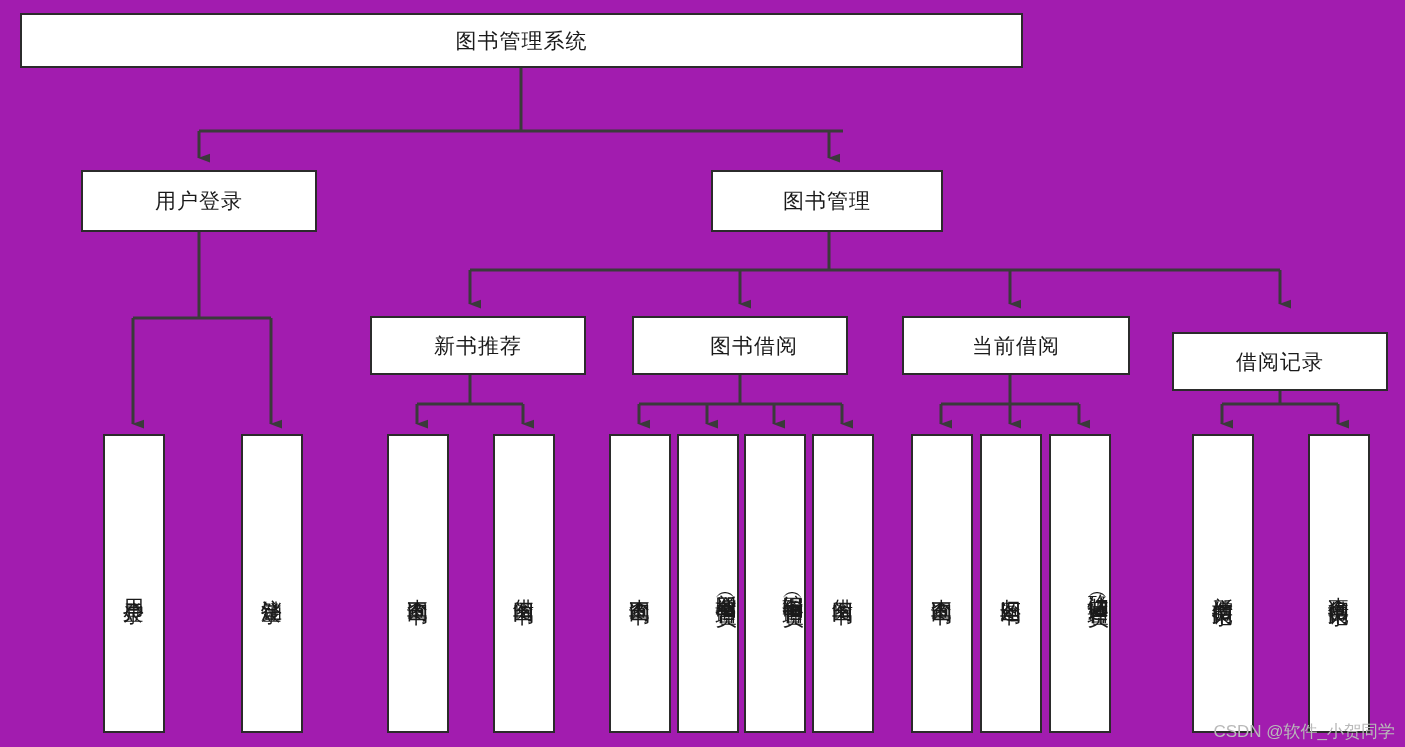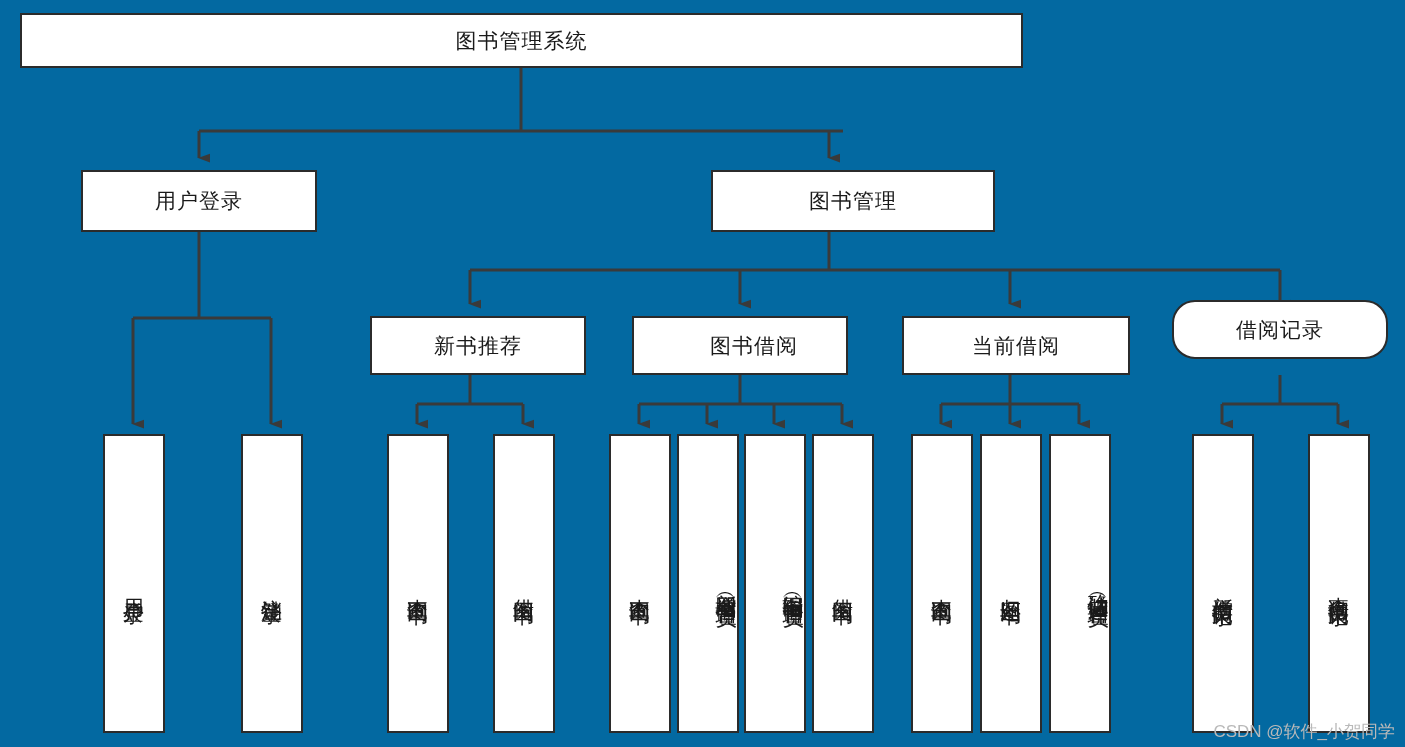--- a/index.html
+++ b/index.html
@@ -4,21 +4,21 @@
 <style>
   html, body {
     margin: 0;
     padding: 0;
     background: #ffffff;
   }
   #canvas {
     position: relative;
     width: 1405px;
     height: 747px;
-    background: #0369a1;
+    background: #a21caf;
     font-family: "Liberation Sans", "DejaVu Sans", sans-serif;
     overflow: hidden;
   }
   #edges {
     position: absolute;
     left: 0;
     top: 0;
     width: 1405px;
     height: 747px;
   }
@@ -117,34 +117,34 @@
     </g>
   </svg>
 
   <div class="node node-h" style="left:20px; top:13px; width:1003px; height:55px;">
     <span>图书管理系统</span>
   </div>
 
   <div class="node node-h" style="left:81px; top:170px; width:236px; height:62px;">
     <span>用户登录</span>
   </div>
-  <div class="node node-h" style="left:711px; top:170px; width:284px; height:62px;">
+  <div class="node node-h" style="left:711px; top:170px; width:232px; height:62px;">
     <span>图书管理</span>
   </div>
 
   <div class="node node-h" style="left:362px; top:316px; width:216px; height:59px;margin-left:8px;">
     <span>新书推荐</span>
   </div>
   <div class="node node-h" style="left:632px; top:316px; width:216px; height:59px;padding-left:28px;">
     <span>图书借阅</span>
   </div>
   <div class="node node-h" style="left:902px; top:316px; width:228px; height:59px;">
     <span>当前借阅</span>
   </div>
-  <div class="node node-h" style="left:1172px; top:300px; width:216px; height:59px;border-radius:23px;">
+  <div class="node node-h" style="left:1172px; top:332px; width:216px; height:59px;">
     <span>借阅记录</span>
   </div>
 
   <div class="node node-v mid" style="left:103px; top:434px; width:62px; height:299px;">
     <span>用户登录</span>
   </div>
   <div class="node node-v mid" style="left:241px; top:434px; width:62px; height:299px;">
     <span>注销登录</span>
   </div>
 

